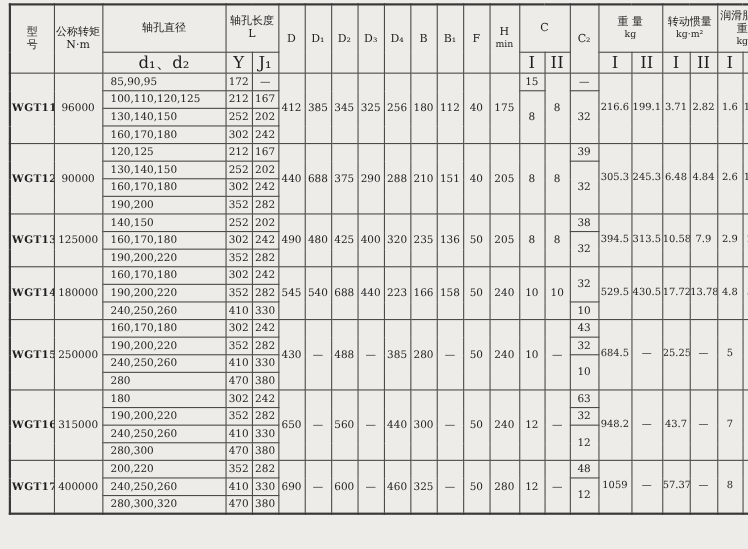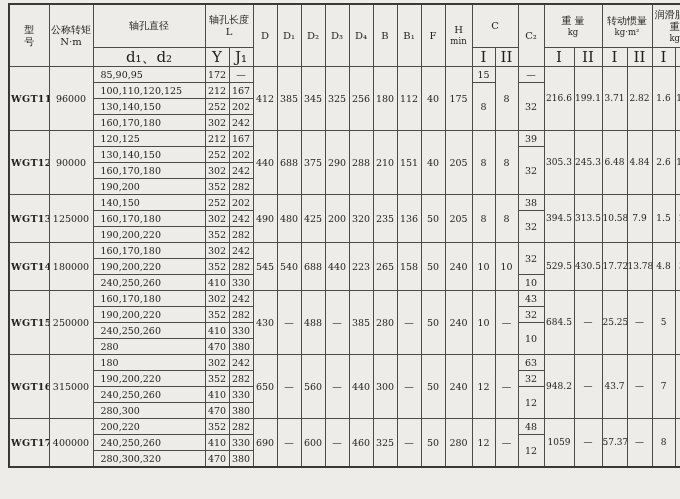--- a/index.html
+++ b/index.html
@@ -217,34 +217,34 @@
         </tr>
         <tr>
           <td class="model" rowspan="3">WGT13</td>
           <td rowspan="3">125000</td>
           <td class="bore">140,150</td>
           <td>252</td>
           <td>202</td>
           <td rowspan="3">490</td>
           <td rowspan="3">480</td>
           <td rowspan="3">425</td>
-          <td rowspan="3">200</td>
+          <td rowspan="3">400</td>
           <td rowspan="3">320</td>
           <td rowspan="3">235</td>
           <td rowspan="3">136</td>
           <td rowspan="3">50</td>
           <td rowspan="3">205</td>
           <td rowspan="3">8</td>
           <td rowspan="3">8</td>
           <td>38</td>
           <td class="stat" rowspan="3">394.5</td>
           <td class="stat" rowspan="3">313.5</td>
           <td class="stat" rowspan="3">10.58</td>
           <td class="stat" rowspan="3">7.9</td>
-          <td class="stat" rowspan="3">1.5</td>
+          <td class="stat" rowspan="3">2.9</td>
           <td class="stat" rowspan="3">2.4</td>
         </tr>
         <tr>
           <td class="bore">160,170,180</td>
           <td>302</td>
           <td>242</td>
           <td rowspan="2">32</td>
         </tr>
         <tr>
           <td class="bore">190,200,220</td>
@@ -255,21 +255,21 @@
           <td class="model" rowspan="3">WGT14</td>
           <td rowspan="3">180000</td>
           <td class="bore">160,170,180</td>
           <td>302</td>
           <td>242</td>
           <td rowspan="3">545</td>
           <td rowspan="3">540</td>
           <td rowspan="3">688</td>
           <td rowspan="3">440</td>
           <td rowspan="3">223</td>
-          <td rowspan="3">265</td>
+          <td rowspan="3">166</td>
           <td rowspan="3">158</td>
           <td rowspan="3">50</td>
           <td rowspan="3">240</td>
           <td rowspan="3">10</td>
           <td rowspan="3">10</td>
           <td rowspan="2">32</td>
           <td class="stat" rowspan="3">529.5</td>
           <td class="stat" rowspan="3">430.5</td>
           <td class="stat" rowspan="3">17.72</td>
           <td class="stat" rowspan="3">13.78</td>

